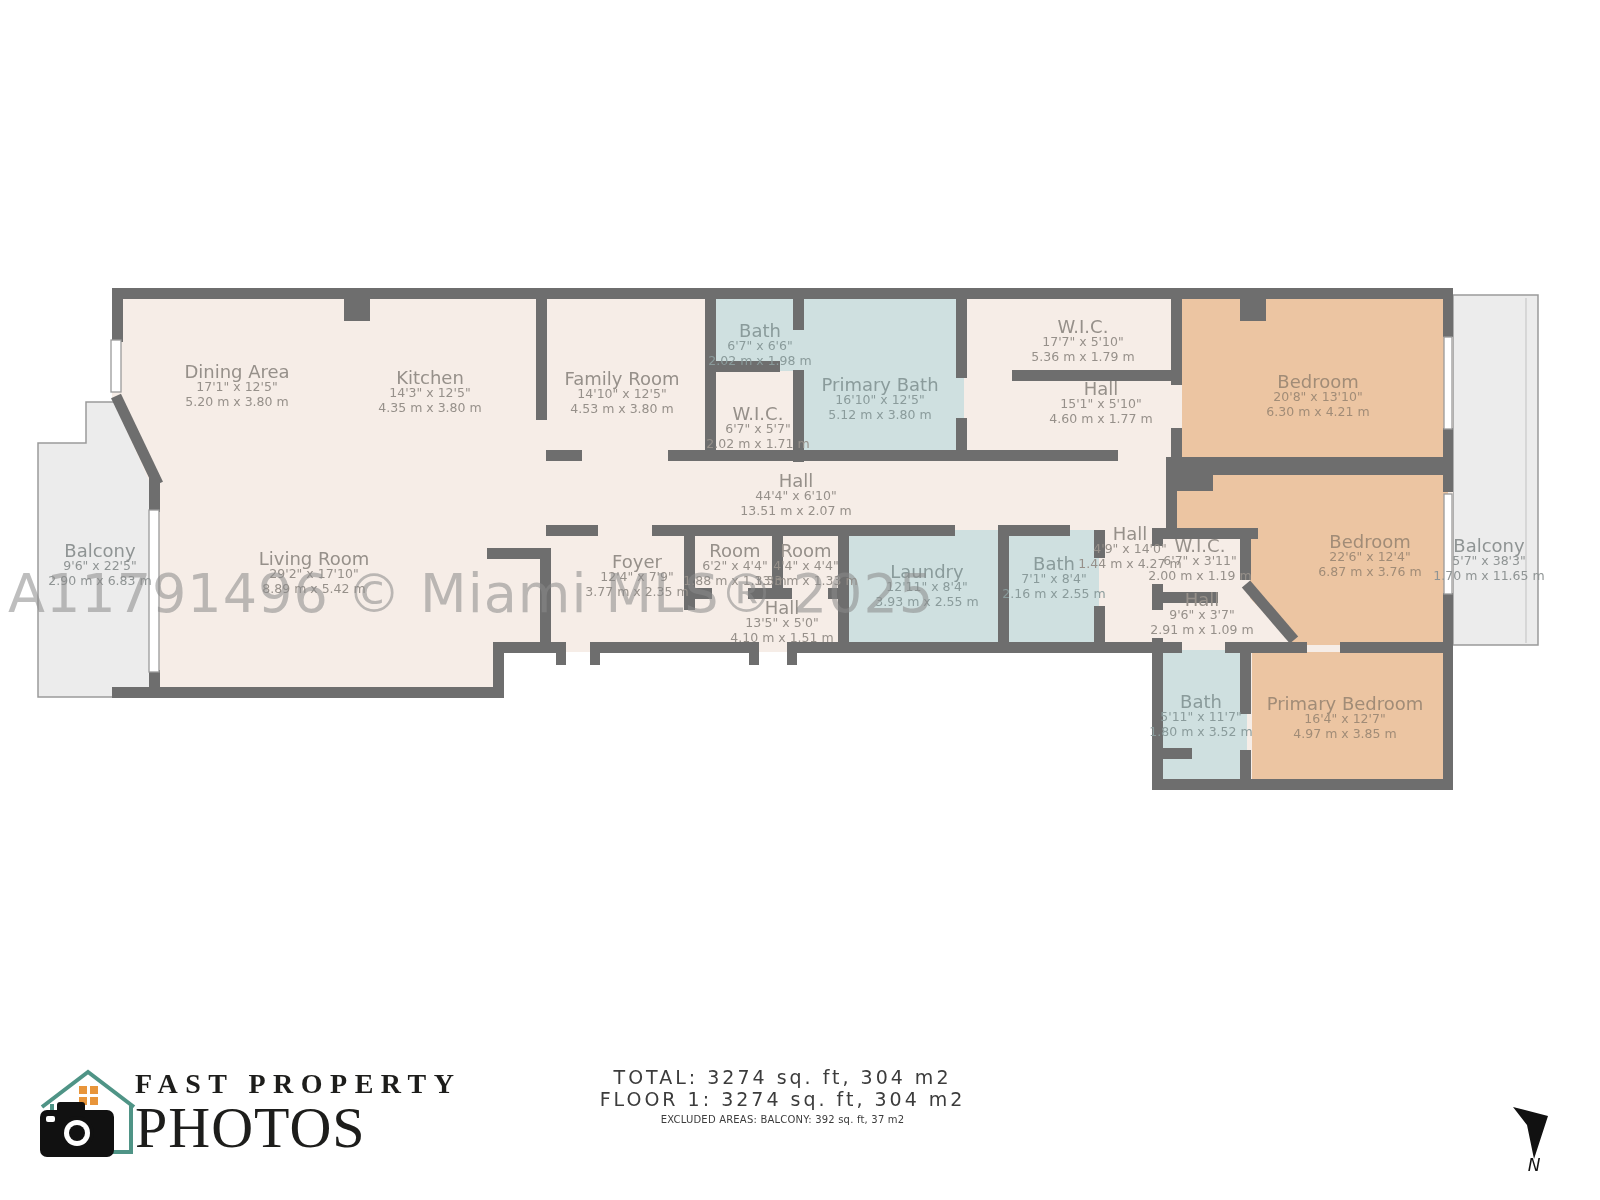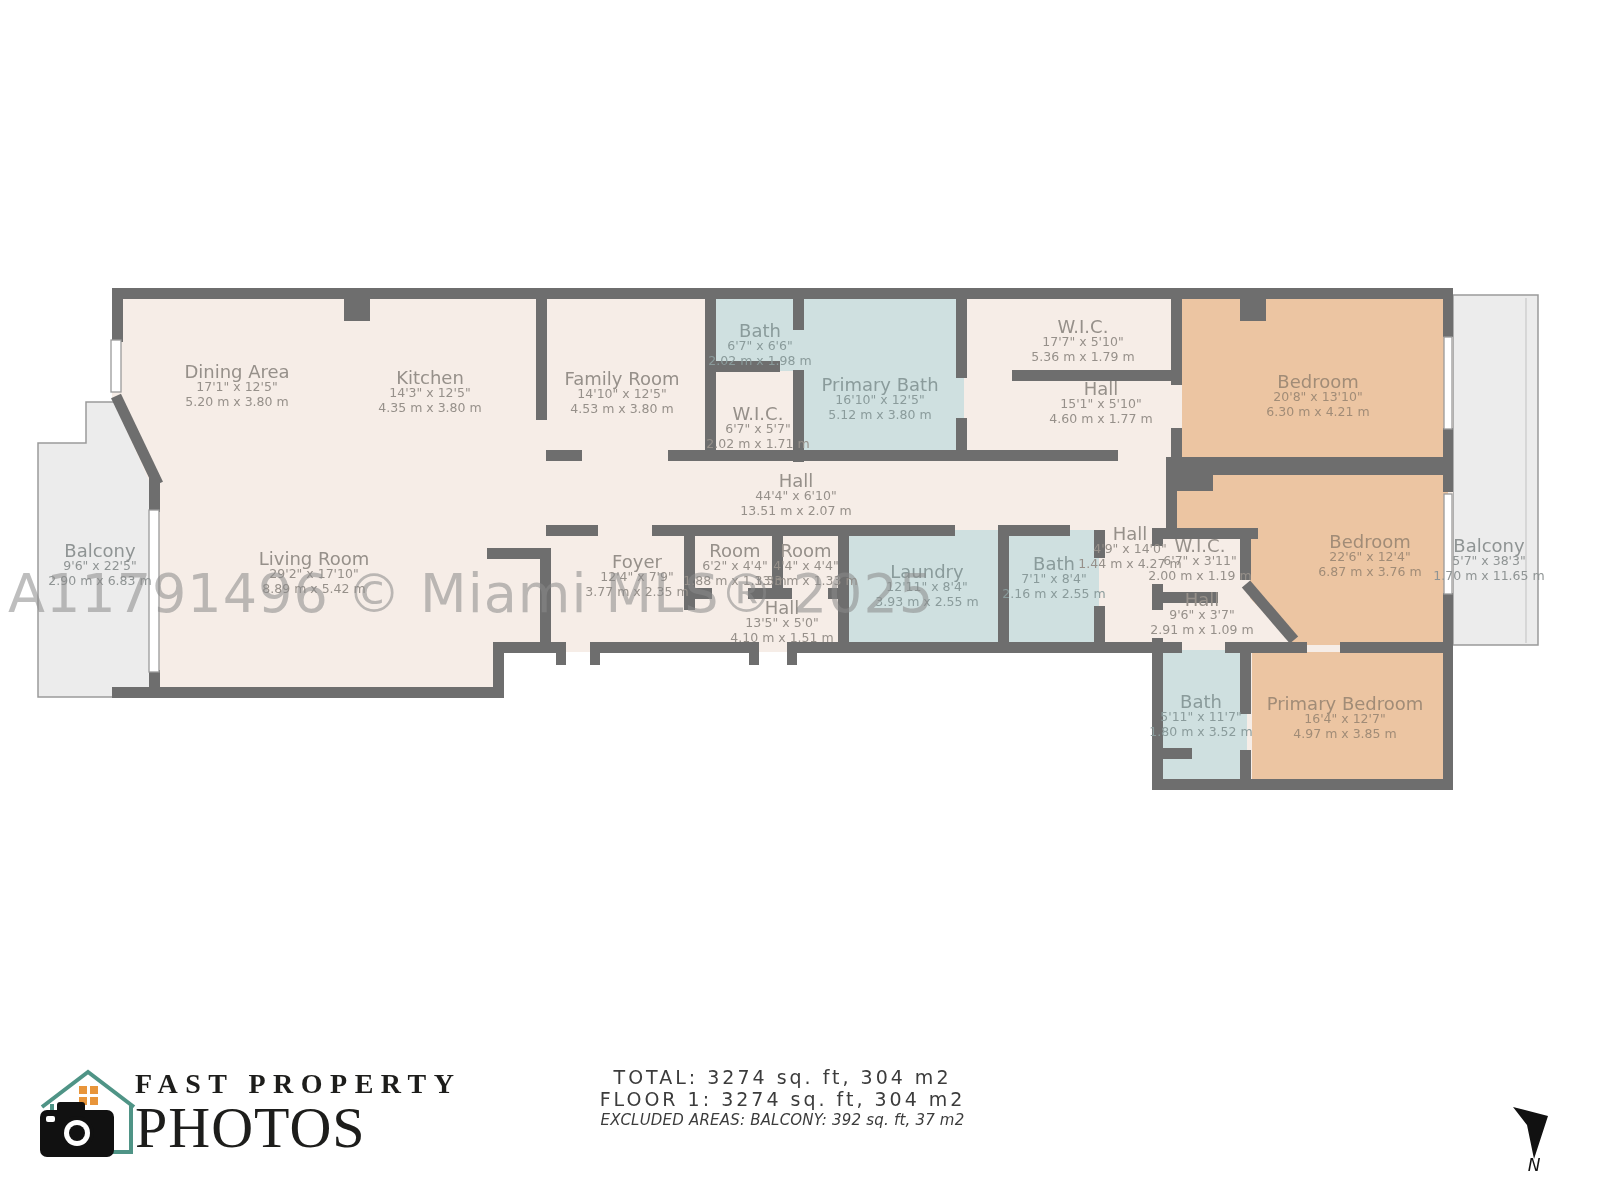--- a/index.html
+++ b/index.html
@@ -22,21 +22,21 @@
   .room-label .rd{font-size:12.5px;line-height:15px;}
   .room-label.floor{color:var(--labelFloor);}
   .room-label.wet{color:var(--labelWet);}
   .room-label.bedroom{color:var(--labelBedroom);}
   .room-label.balcony{color:var(--labelBalcony);}
   
   .watermark{position:absolute;left:8px;top:562px;font-size:54px;letter-spacing:1px;color:var(--watermarkColor);opacity:.55;white-space:nowrap;}
   
   .totals{position:absolute;left:0;top:1066px;width:1565px;text-align:center;color:var(--footerColor);}
   .totals .t1{font-size:19px;letter-spacing:3px;font-weight:500;line-height:22px;}
-  .totals .t3{font-size:15px;letter-spacing:0.2px;font-weight:500;line-height:20px;font-style:italic;}
+  .totals .t3{font-size:10px;letter-spacing:0.2px;font-weight:500;line-height:20px;}
   
   .logo{position:absolute;left:35px;top:1064px;width:300px;height:95px;}
   .logo-text{position:absolute;left:100px;top:4px;}
   .logo-top{font-family:"Liberation Serif",serif;font-size:28px;font-weight:600;letter-spacing:7.5px;color:var(--ink);white-space:nowrap;}
   .logo-bottom{font-family:"Liberation Serif",serif;font-size:58px;font-weight:400;letter-spacing:1px;color:var(--ink);line-height:56px;margin-top:0px;white-space:nowrap;}
   
   .compass-n{position:absolute;left:1514px;top:1155px;font-size:17px;font-style:italic;color:#111;width:40px;text-align:center;}
 </style>
 </head>
 <body>

